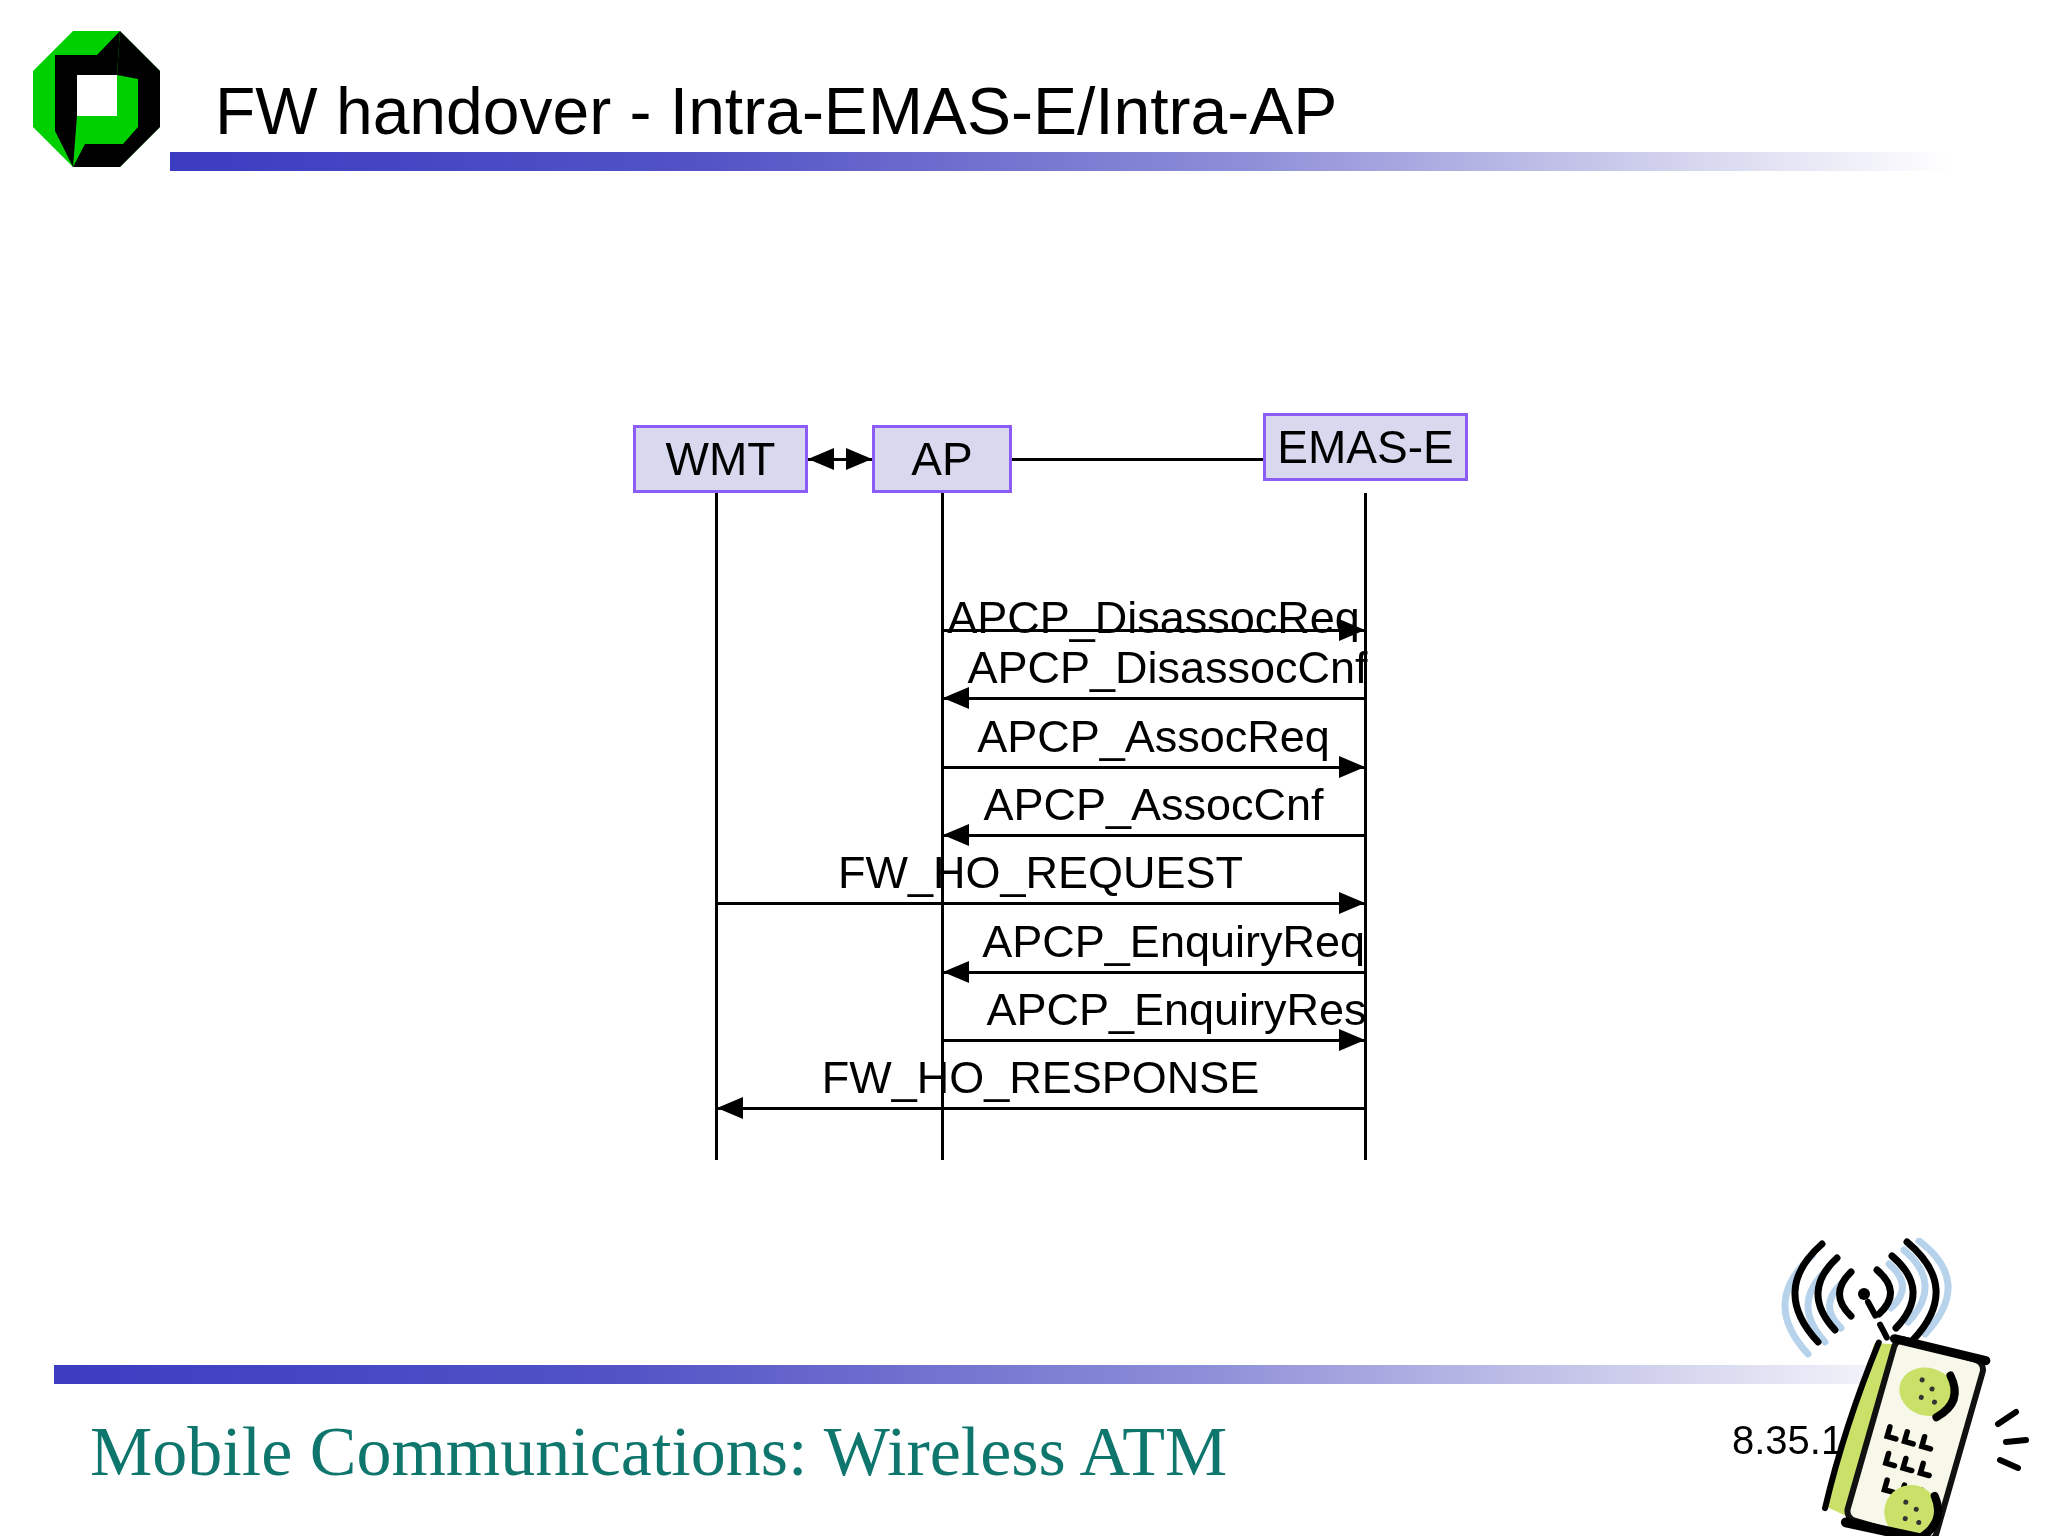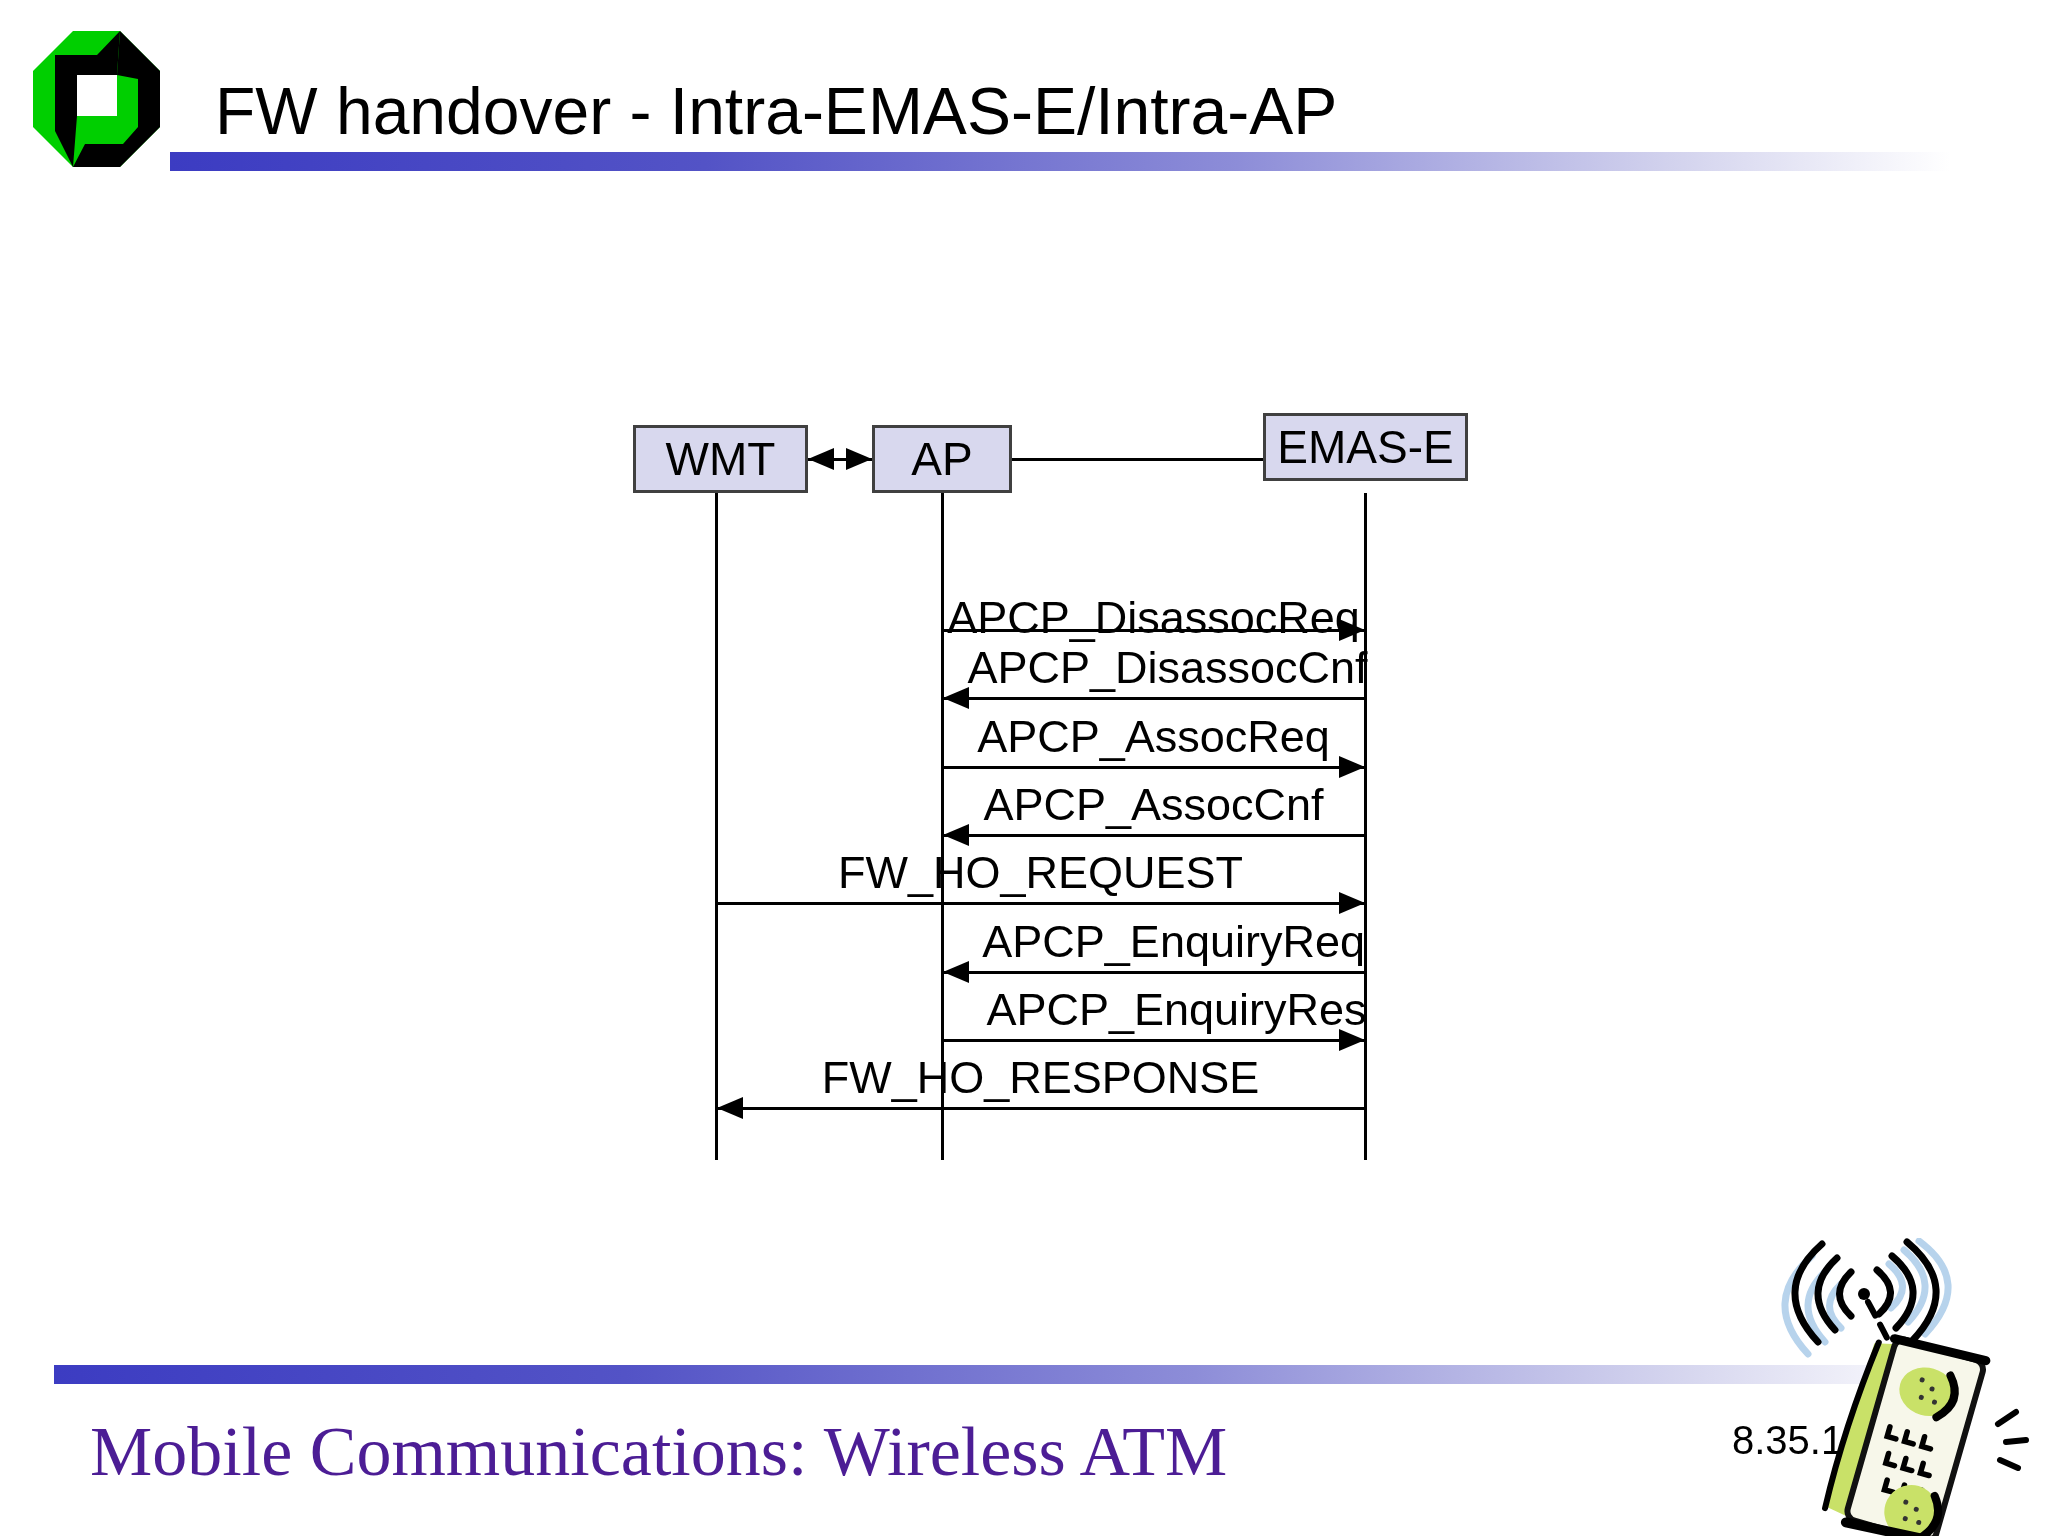--- a/index.html
+++ b/index.html
@@ -10,32 +10,32 @@
 
   .page-title{position:absolute;left:215px;top:76px;font-size:66px;line-height:70px;
               white-space:nowrap;color:#000;}
 
   .rule{position:absolute;height:19px;
         background:linear-gradient(90deg,#3c3cc2 0%,#5353c6 30%,#8d8dd8 60%,#d4d4ee 85%,#ffffff 100%);}
   .rule.top{left:170px;top:152px;width:1780px;}
   .rule.bottom{left:54px;top:1365px;width:1902px;}
 
   #diagram{position:absolute;left:0;top:0;width:2048px;height:1536px;}
-  .entity-box{position:absolute;background:#d8d8ee;border:3px solid #404040;box-sizing:border-box;
+  .entity-box{position:absolute;background:#d8d8ee;border:3px solid #8b5cf6;box-sizing:border-box;
               display:flex;align-items:center;justify-content:center;font-size:46px;}
   .lifeline{position:absolute;width:3px;background:#000;}
   .msg-line{position:absolute;height:3px;background:#000;}
   .msg-label{position:absolute;font-size:45px;line-height:52px;text-align:center;
              white-space:nowrap;color:#000;}
   .ah{position:absolute;width:0;height:0;border-top:11px solid transparent;border-bottom:11px solid transparent;}
   .ah.r{border-left:26px solid #000;}
   .ah.l{border-right:26px solid #000;}
 
   .footer-title{position:absolute;left:90px;top:1414px;font-family:"Liberation Serif",serif;
-                font-size:70px;line-height:76px;white-space:nowrap;color:#4c1d95;}
+                font-size:70px;line-height:76px;white-space:nowrap;color:#0f766e;}
   .page-number{position:absolute;left:1732px;top:1418px;font-size:40px;color:#000;}
 
   .phone{position:absolute;left:1758px;top:1238px;width:290px;height:300px;}
 </style>
 </head>
 <body>
 
 <div class="slide">
 
   <svg class="logo" viewBox="0 0 127 136">

